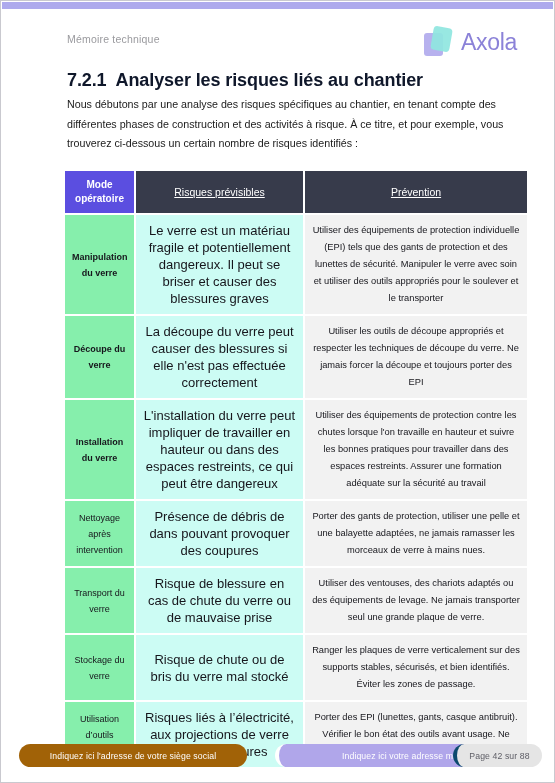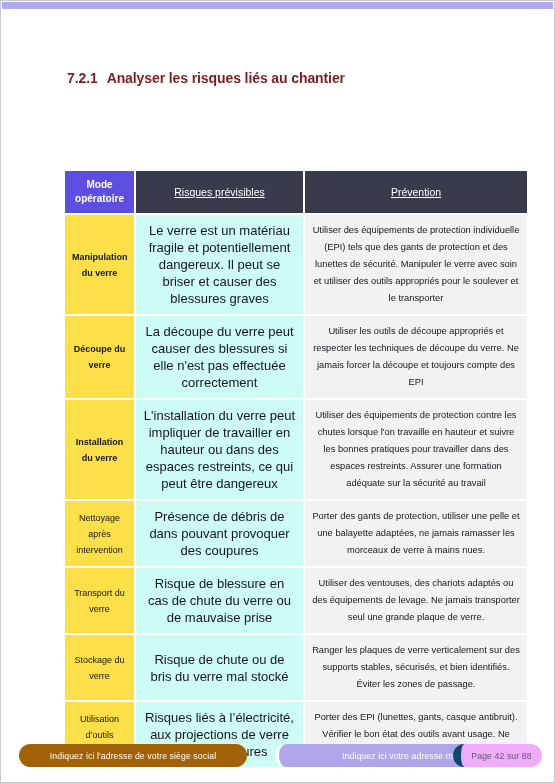--- a/index.html
+++ b/index.html
@@ -88,23 +88,23 @@
     color: #8b82d8;
     letter-spacing: -.3px;
     font-weight: 400;
   }
 
   
   #section-heading {
     position: absolute;
     left: 66px;
     top: 69px;
-    font-size: 14px;
+    font-size: 18px;
     font-weight: bold;
-    color: #7f1d1d;
+    color: #0f172a;
     letter-spacing: -.1px;
   }
   #section-heading .num { margin-right: 9px; }
 
   #intro-paragraph {
     position: absolute;
     left: 66px;
     top: 94px;
     width: 456px;
     font-size: 10.7px;
@@ -145,21 +145,21 @@
   th.head-plain {
     background: #373b4b;
     color: #ffffff;
     font-size: 10.5px;
     font-weight: normal;
     line-height: 14px;
     text-decoration: underline;
   }
 
   td.cell-mode {
-    background: #fde047;
+    background: #86efac;
     color: #16161c;
     font-size: 9px;
     line-height: 16px;
   }
   td.cell-mode.em { font-weight: bold; }
 
   td.cell-risk {
     background: #ccfcf4;
     color: #16161c;
     font-size: 13px;
@@ -204,37 +204,49 @@
     left: 246px;
     width: 250px;
     background: #b0a6ea;
     color: #ffffff;
     border-left: 4px solid #ffffff;
     margin-left: 28px;
   }
   #footer-page {
     left: 452px;
     width: 89px;
-    background: #f0abfc;
+    background: #e5e5e5;
     color: #5e5e66;
-    border-left: 8px solid #0c4a6e;
+    border-left: 4px solid #0c4a6e;
   }
 </style>
 </head>
 <body>
 
 <div id="page">
 
   <div id="top-accent"></div>
 
+  <div id="doc-header">
+    <div id="doc-kicker">Mémoire technique</div>
+
+    <div id="brand-logo">
+      <div id="brand-mark">
+        <div class="sq-back"></div>
+        <div class="sq-front"></div>
+      </div>
+      <div id="brand-name">Axola</div>
+    </div>
+  </div>
 
   <div id="section-heading">
     <span class="num">7.2.1</span><span>Analyser les risques liés au chantier</span>
   </div>
 
+  <p id="intro-paragraph">Nous débutons par une analyse des risques spécifiques au chantier, en tenant compte des différentes phases de construction et des activités à risque. À ce titre, et pour exemple, vous trouverez ci-dessous un certain nombre de risques identifiés :</p>
 
   <table id="risk-table">
     <colgroup>
       <col class="c1">
         <col class="c2">
         <col class="c3">
     </colgroup>
     <thead>
       <tr>
         <th class="head-mode">Mode opératoire</th>
@@ -244,21 +256,21 @@
     </thead>
     <tbody>
       <tr>
         <td class="cell-mode em">Manipulation du verre</td>
         <td class="cell-risk">Le verre est un matériau fragile et potentiellement dangereux. Il peut se briser et causer des blessures graves</td>
         <td class="cell-prev">Utiliser des équipements de protection individuelle (EPI) tels que des gants de protection et des lunettes de sécurité. Manipuler le verre avec soin et utiliser des outils appropriés pour le soulever et le transporter</td>
       </tr>
       <tr>
         <td class="cell-mode em">Découpe du verre</td>
         <td class="cell-risk">La découpe du verre peut causer des blessures si elle n'est pas effectuée correctement</td>
-        <td class="cell-prev">Utiliser les outils de découpe appropriés et respecter les techniques de découpe du verre. Ne jamais forcer la découpe et toujours compte des EPI</td>
+        <td class="cell-prev">Utiliser les outils de découpe appropriés et respecter les techniques de découpe du verre. Ne jamais forcer la découpe et toujours porter des EPI</td>
       </tr>
       <tr>
         <td class="cell-mode em">Installation du verre</td>
         <td class="cell-risk">L'installation du verre peut impliquer de travailler en hauteur ou dans des espaces restreints, ce qui peut être dangereux</td>
         <td class="cell-prev">Utiliser des équipements de protection contre les chutes lorsque l'on travaille en hauteur et suivre les bonnes pratiques pour travailler dans des espaces restreints. Assurer une formation adéquate sur la sécurité au travail</td>
       </tr>
       <tr>
         <td class="cell-mode">Nettoyage après intervention</td>
         <td class="cell-risk">Présence de débris de dans pouvant provoquer des coupures</td>
         <td class="cell-prev">Porter des gants de protection, utiliser une pelle et une balayette adaptées, ne jamais ramasser les morceaux de verre à mains nues.</td>

